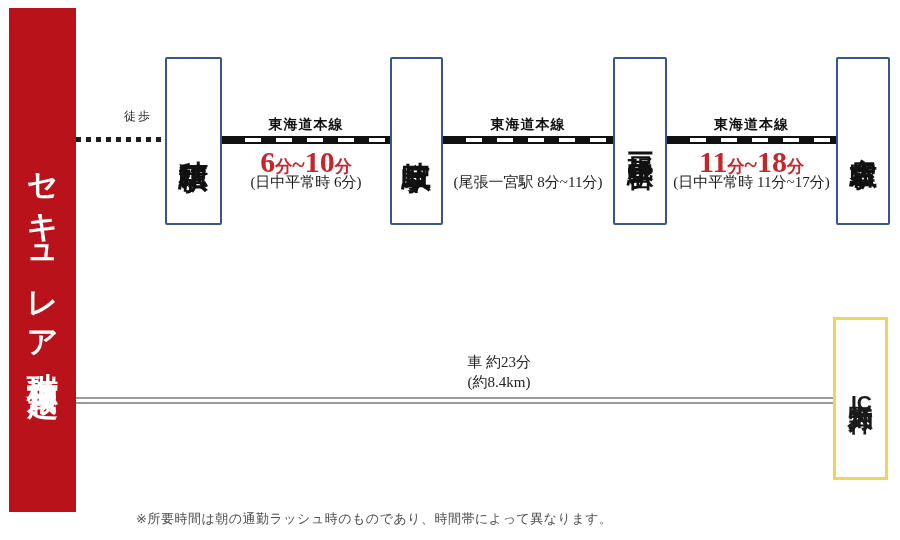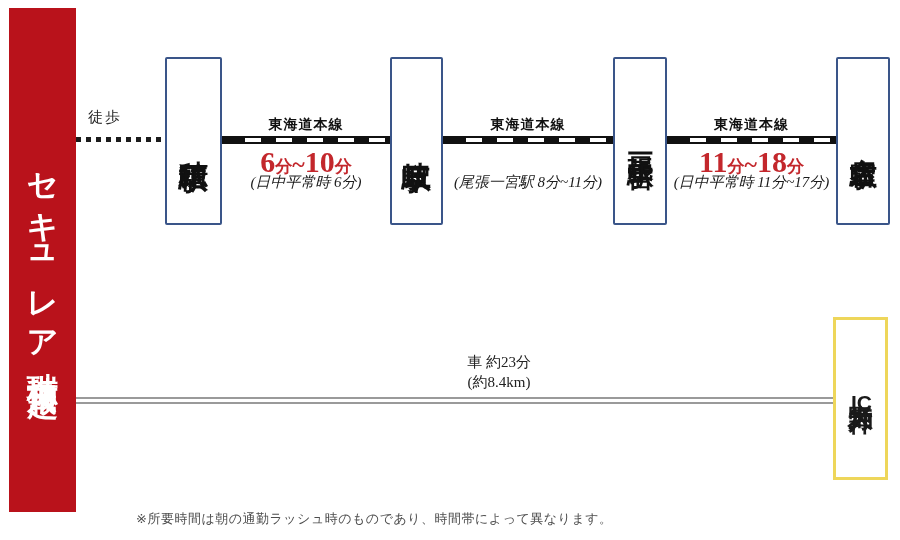--- a/index.html
+++ b/index.html
@@ -17,21 +17,21 @@
   }
   .banner-text {
     writing-mode: vertical-rl; text-orientation: upright;
     color: #ffffff; font-family: "Liberation Sans", "DejaVu Sans", sans-serif;
     font-size: 31px; font-weight: 700; letter-spacing: 4px; line-height: 1;
   }
 
   
   .walk-label {
     position: absolute; left: 88px; top: 108px; width: 64px;
-    text-align: left; font-size: 15px; color: #2a2a2a; letter-spacing: 2px;
+    text-align: right; font-size: 12px; color: #2a2a2a; letter-spacing: 2px;
   }
   .walk-line {
     position: absolute; left: 76px; top: 137px; width: 90px; height: 5px;
     background: repeating-linear-gradient(90deg, #1c1c1c 0 5px, transparent 5px 10px);
   }
 
   
   .station {
     position: absolute; top: 57px; height: 168px; box-sizing: border-box;
     background: #fff; border: 2px solid #3a5589; border-radius: 2px;
@@ -62,21 +62,21 @@
   
   .seg { position: absolute; text-align: center; }
   .c1 { left: 222px; width: 168px; }
   .c2 { left: 443px; width: 170px; }
   .c3 { left: 667px; width: 169px; }
   .line-name { top: 116px; font-size: 14px; font-weight: 600; color: #111; letter-spacing: 1px; }
   .time-red  { top: 148px; color: #c3272c; line-height: 28px; white-space: nowrap; }
   .time-red .num { font-size: 30px; font-weight: 600; }
   .time-red .unit { font-size: 17px; font-weight: 600; }
   .time-red .sep { font-size: 24px; font-weight: 600; }
-  .note { top: 173px; font-size: 15px; color: #1a1a1a; white-space: nowrap; font-style: italic; }
+  .note { top: 173px; font-size: 15px; color: #1a1a1a; white-space: nowrap; }
 
   
   .road {
     position: absolute; left: 76px; top: 397px; width: 757px; height: 3px;
     background: #ffffff; border-top: 2px solid #9a9a9a; border-bottom: 2px solid #9a9a9a;
   }
   .drive-label {
     position: absolute; left: 76px; top: 352px; width: 846px;
     text-align: center; font-size: 15px; line-height: 20px; color: #222;
   }

